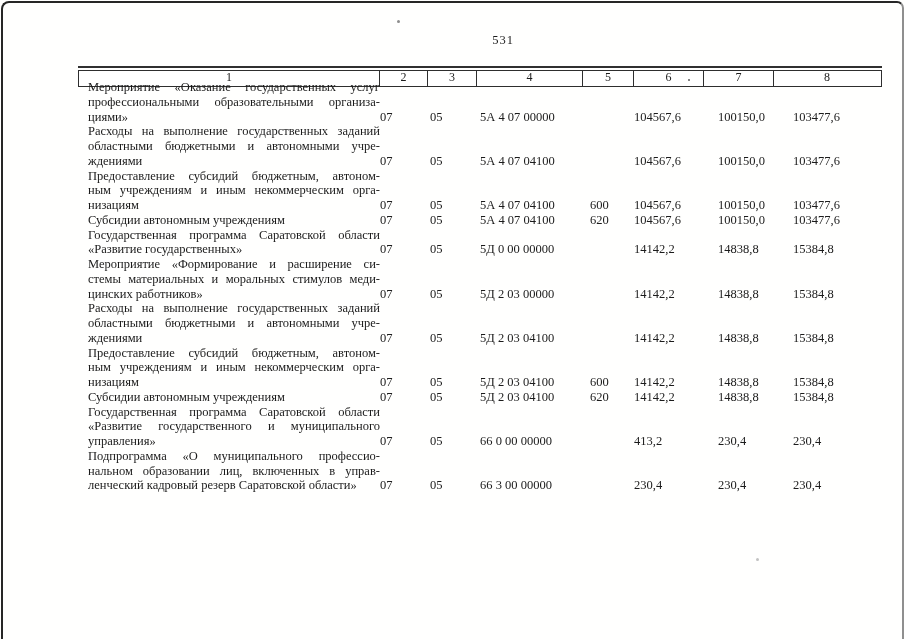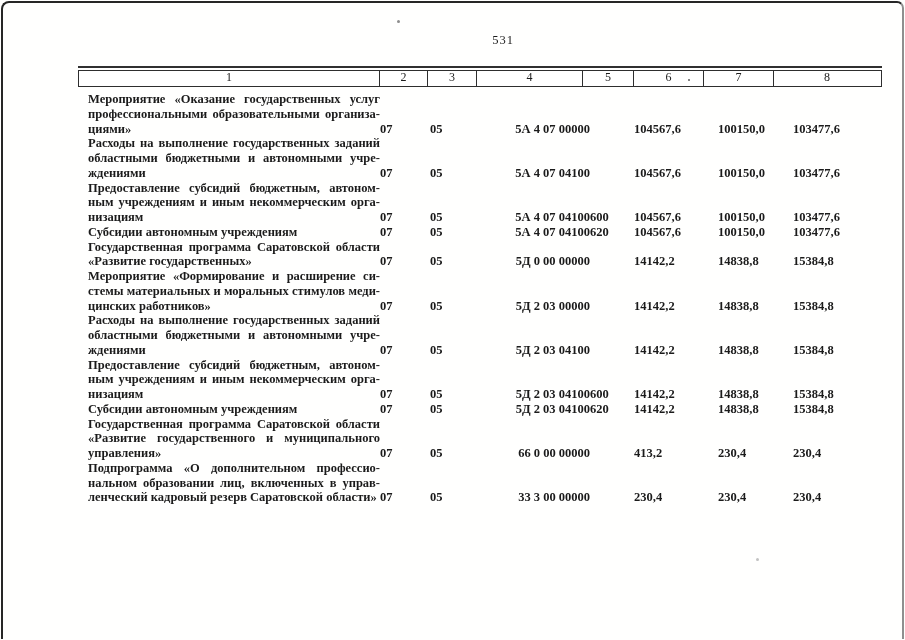--- a/index.html
+++ b/index.html
@@ -25,31 +25,31 @@
   .thead {
     position:absolute; left:78px; top:70px; width:804px; height:17px;
     border:1.5px solid #2e2e2e; display:flex; background:#fff;
   }
   .thead .hc {
     flex:0 0 auto; border-right:1px solid #2e2e2e; text-align:center;
     font-size:12px; line-height:13.5px; overflow:hidden;
   }
   .thead .hc.nob { border-right:none; }
   table.tb {
-    position:absolute; left:88px; top:92px; width:781px;
-    table-layout:fixed; border-collapse:collapse;font-weight:bold;
+    position:absolute; left:88px; top:80px; width:781px;
+    table-layout:fixed; border-collapse:collapse;
   }
   table.tb td {
     vertical-align:bottom; padding:0; font-size:12.5px;
     line-height:14.75px; white-space:nowrap;
   }
   td.lab div { text-align:justify; text-align-last:justify; }
   td.lab div.last { text-align:right; text-align-last:left; }
   td.ct { text-align:left; }
-  td.cl { text-align:right; padding-left:13px; }
+  td.cl { text-align:left; padding-left:13px; }
   td.cr { text-align:left; }
   .dot { position:absolute; border-radius:50%; pointer-events:none; }
   .dot-a { left:397px; top:20px;  width:3px; height:3px; background:#8d8d8d; }
   .dot-b { left:688px; top:79px;  width:2px; height:2px; background:#5a5a5a; }
   .dot-c { left:756px; top:558px; width:3px; height:3px; background:#c2c2c2; }
 </style>
 </head>
 <body>
 
 <div class="sheet">
@@ -212,27 +212,27 @@
           <td class="ct">07</td>
           <td class="ct">05</td>
           <td class="cl">66 0 00 00000</td>
           <td class="ct"></td>
           <td class="cr">413,2</td>
           <td class="cr">230,4</td>
           <td class="cr">230,4</td>
         </tr>
         <tr>
           <td class="lab">
-            <div class="jl">Подпрограмма «О дополнительном профессио-</div>
+            <div class="jl">Подпрограмма «О муниципального профессио-</div>
             <div class="jl">нальном образовании лиц, включенных в управ-</div>
             <div class="last">ленческий кадровый резерв Саратовской области»</div>
           </td>
           <td class="ct">07</td>
           <td class="ct">05</td>
-          <td class="cl">33 3 00 00000</td>
+          <td class="cl">66 3 00 00000</td>
           <td class="ct"></td>
           <td class="cr">230,4</td>
           <td class="cr">230,4</td>
           <td class="cr">230,4</td>
         </tr>
       </tbody>
   </table>
 
   <div class="dot dot-a"></div>
   <div class="dot dot-b"></div>

